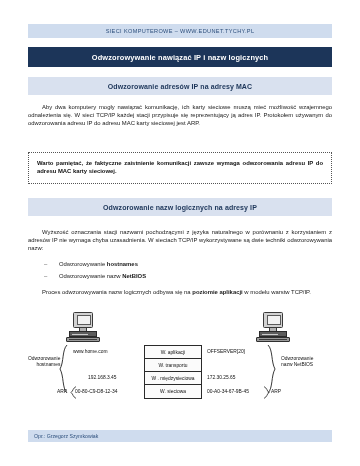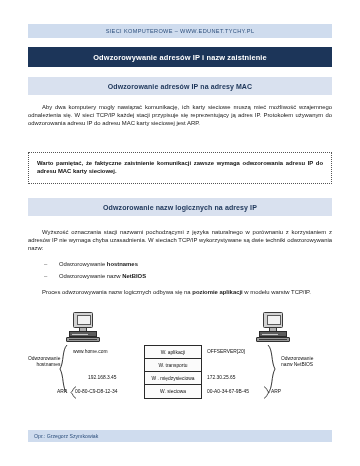--- a/index.html
+++ b/index.html
@@ -293,21 +293,21 @@
 </head>
 <body>
 
 <div class="page">
 
   <div class="header-band">
     <span class="txt">SIECI KOMPUTEROWE – WWW.EDUNET.TYCHY.PL</span>
   </div>
 
   <div class="title-band">
-    <span class="txt">Odwzorowywanie adresów IP i nazw zaistnienie</span>
+    <span class="txt">Odwzorowywanie nawiązać IP i nazw logicznych</span>
   </div>
 
   <div class="section-band" id="band-mac">
     <span class="txt">Odwzorowanie adresów IP na adresy MAC</span>
   </div>
 
   <div class="para" id="para-1">Aby dwa komputery mogły nawiązać komunikację, ich karty sieciowe muszą mieć możliwość wzajemnego odnalezienia się. W sieci TCP/IP każdej stacji przypisuje się reprezentujący ją adres IP. Protokołem używanym do odwzorowania adresu IP do adresu MAC karty sieciowej jest ARP.</div>
 
   <div class="callout">
     <div class="txt">Warto pamiętać, że faktyczne zaistnienie komunikacji zawsze wymaga odwzorowania adresu IP do adresu MAC karty sieciowej.</div>

